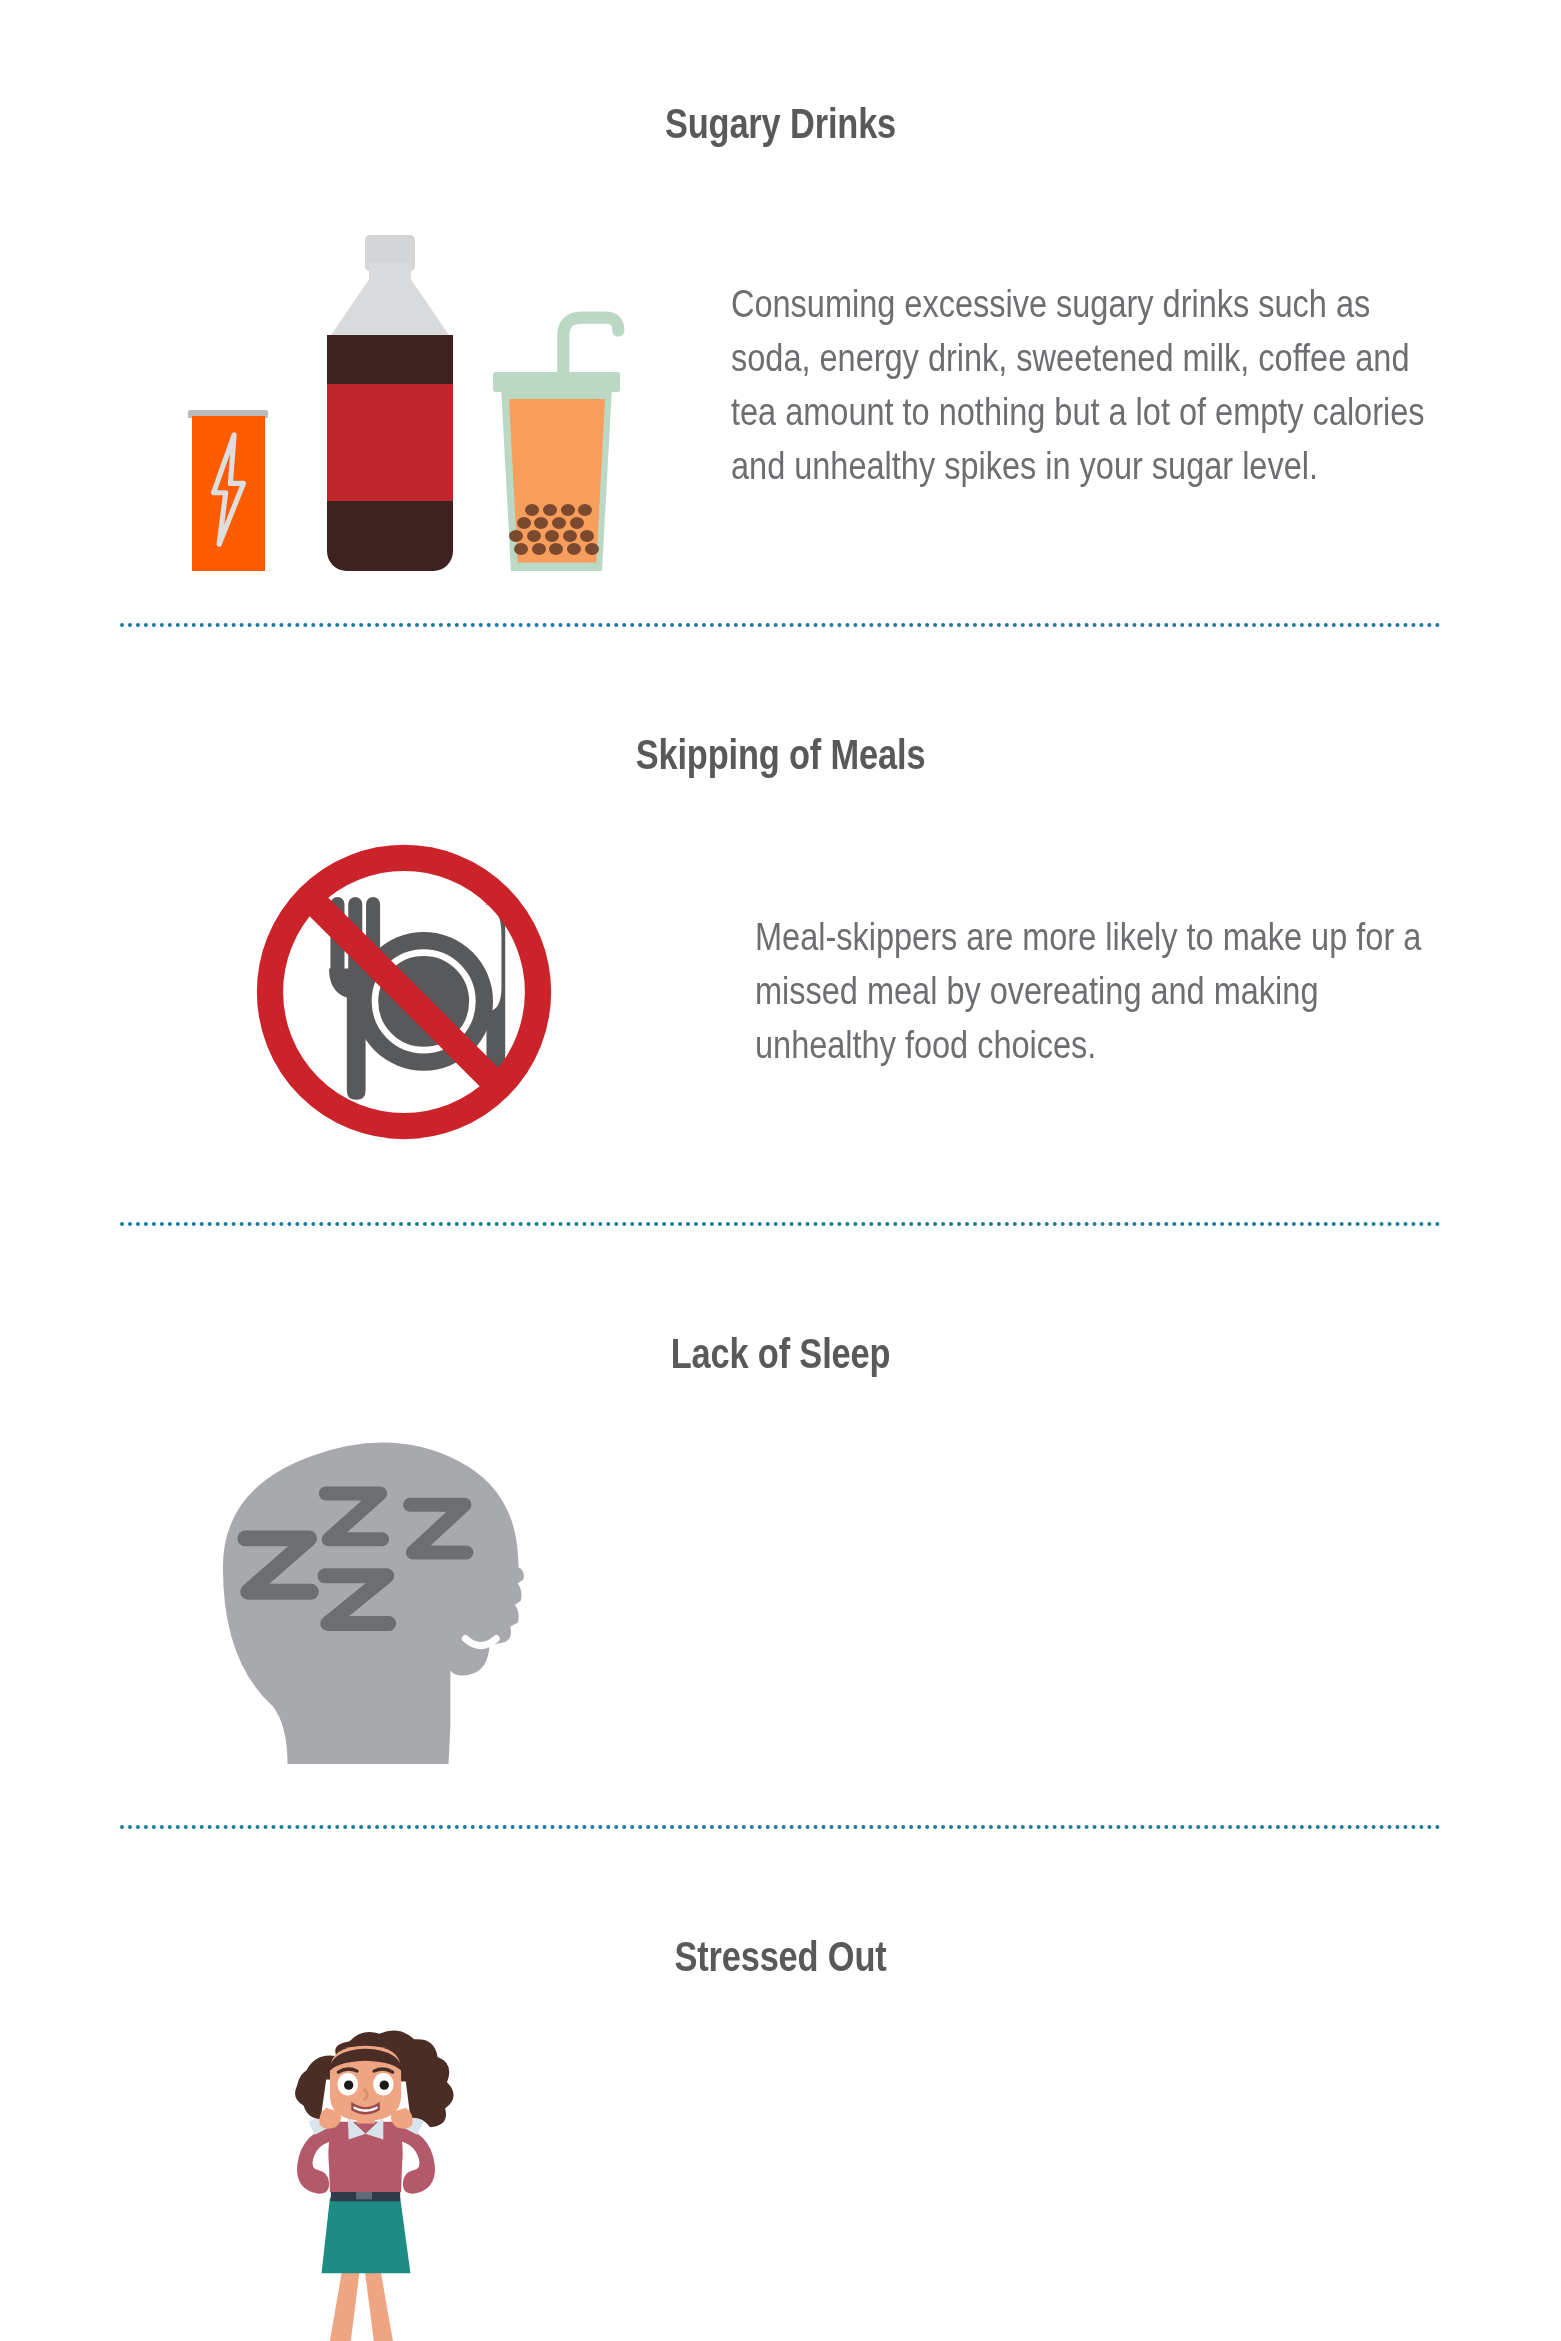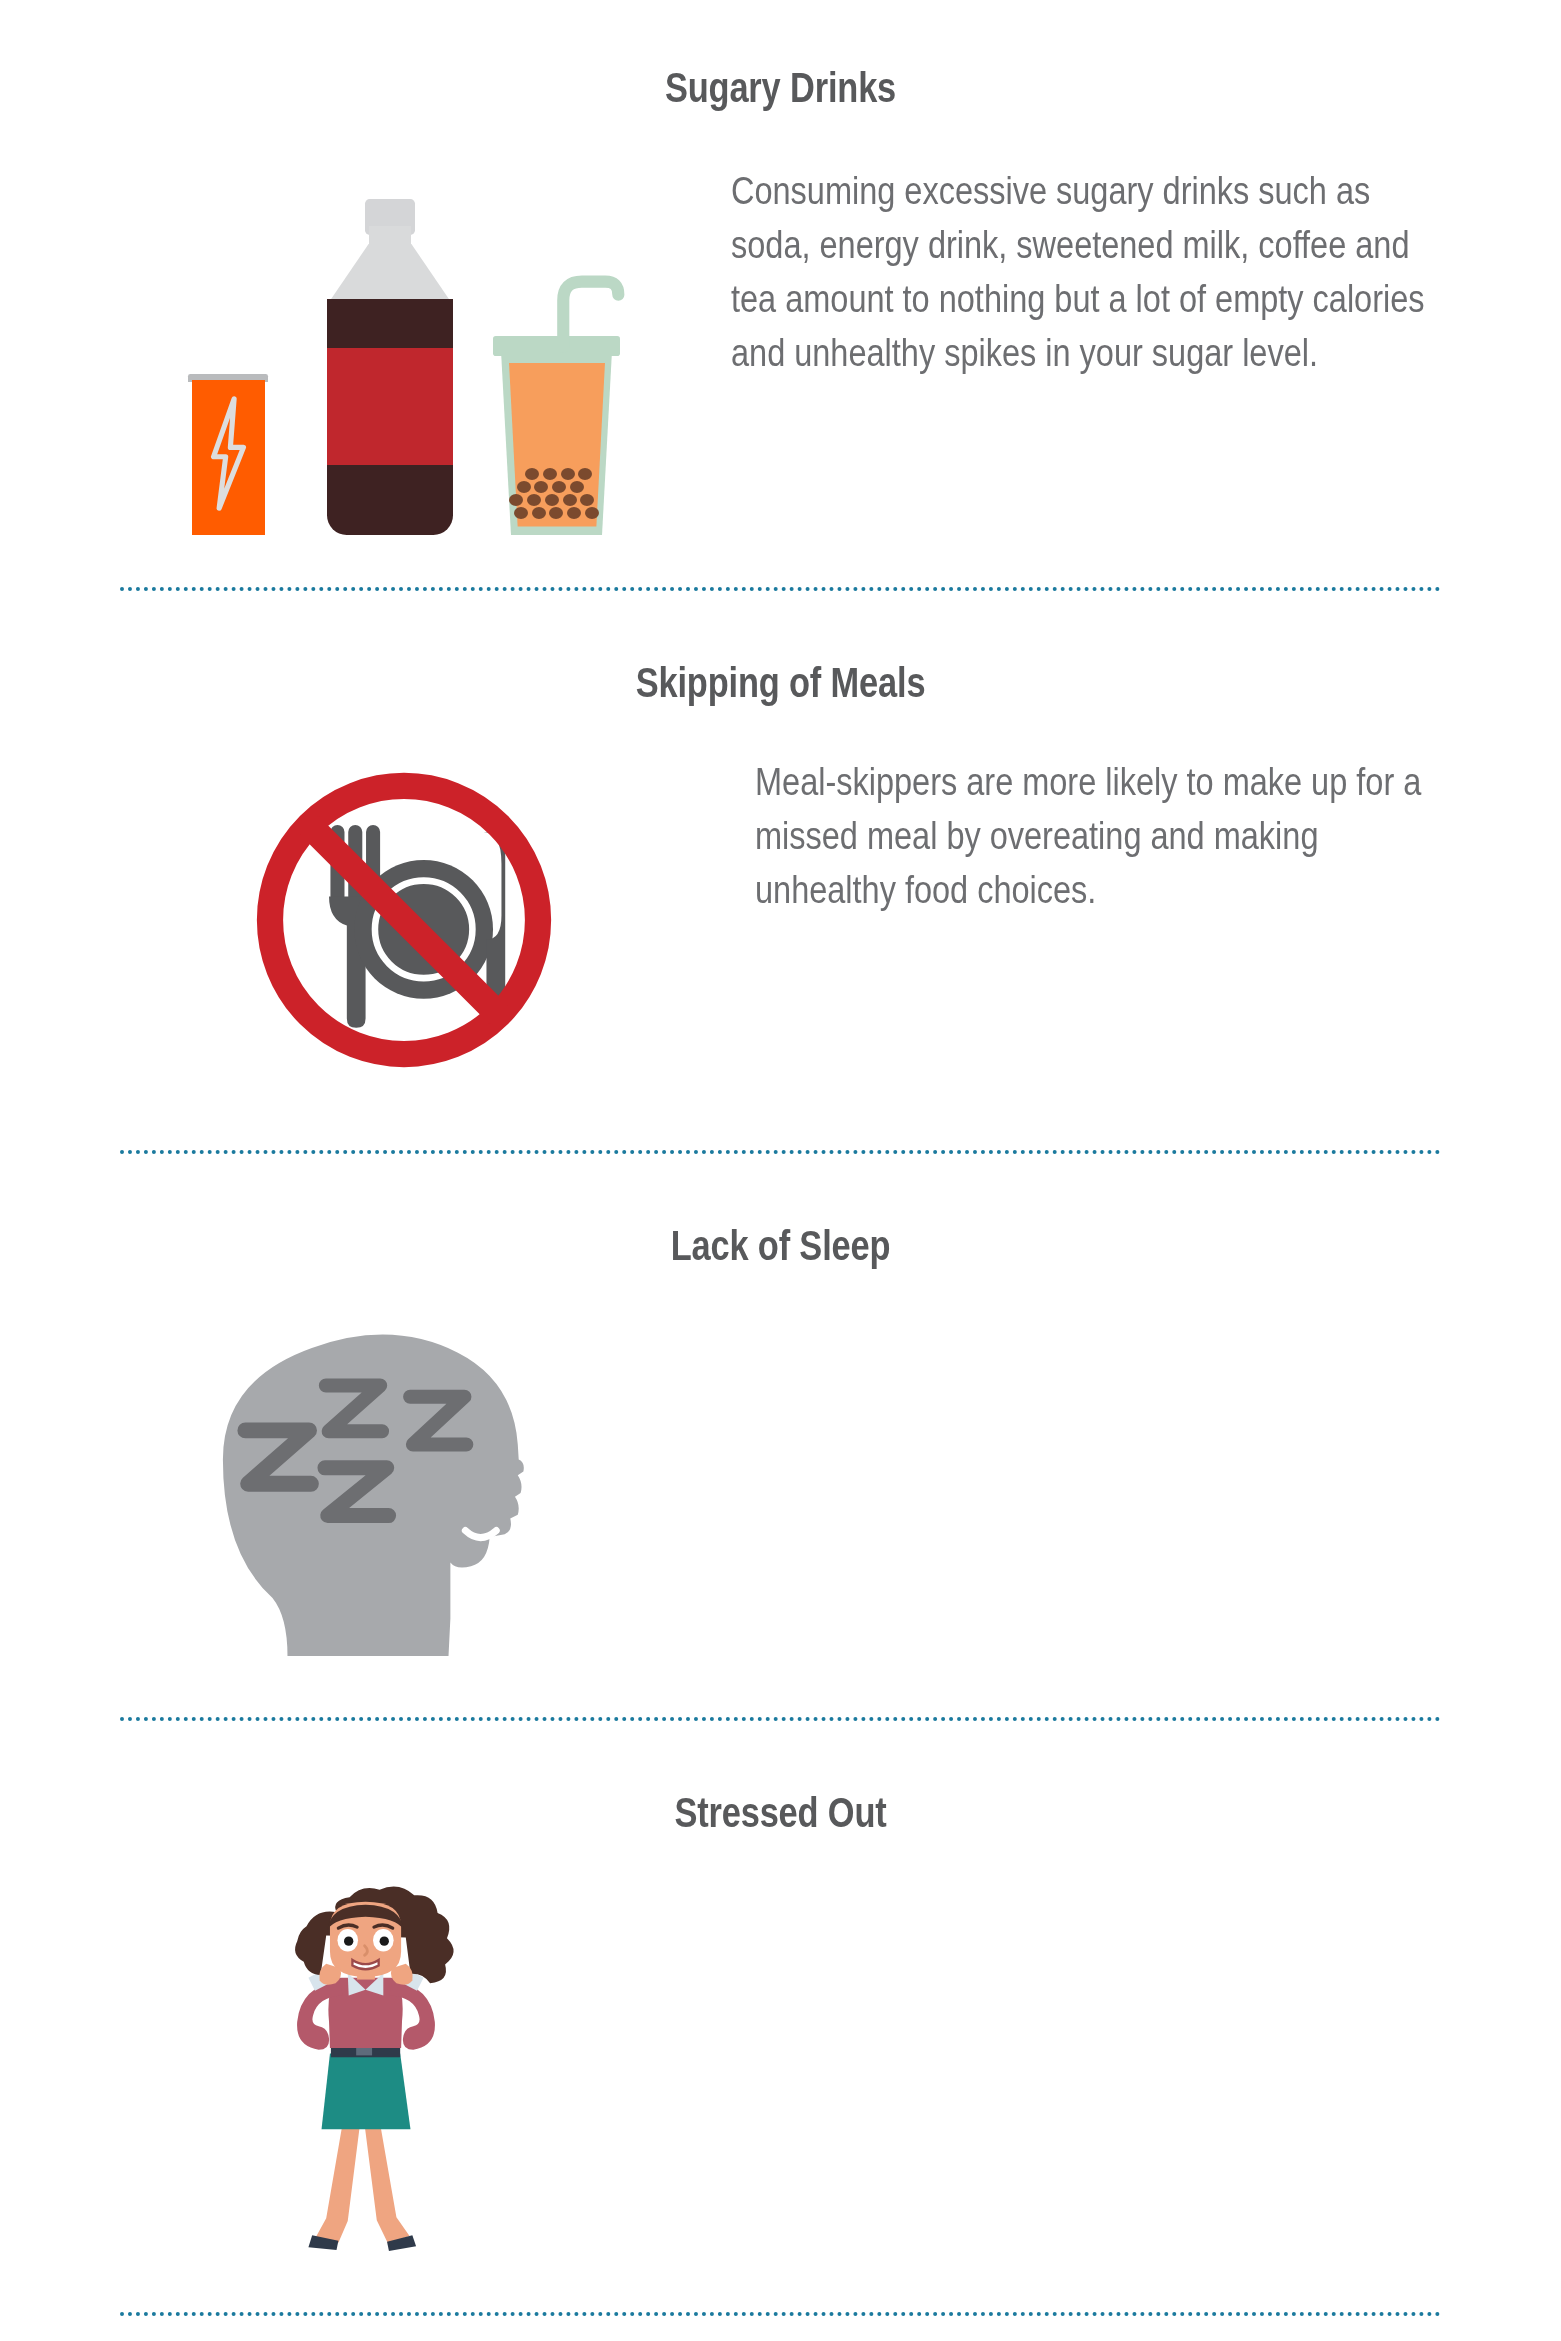--- a/index.html
+++ b/index.html
@@ -16,39 +16,40 @@
     position:relative;
     box-sizing:border-box;
     padding:0;
   }
 
   
   .section{
     position:relative;
     width:100%;
     box-sizing:border-box;
+    margin-top:36px;
   }
   .sec-title{
     text-align:center;
     color:#58595B;
     font-family:"Liberation Sans", sans-serif;
     font-weight:700;
     font-size:43px;
     letter-spacing:-0.2px;
     transform:scaleX(0.80);
     transform-origin:center center;
     line-height:1.0;
     margin:0;
     padding:0;
     white-space:nowrap;
   }
   .sec-body{
     display:flex;
     flex-direction:row;
-    align-items:flex-start;
+    align-items:center;
     width:100%;
     box-sizing:border-box;
   }
   .art-col{
     flex:0 0 731px;
     display:flex;
     align-items:flex-start;
     justify-content:center;
     box-sizing:border-box;
   }

